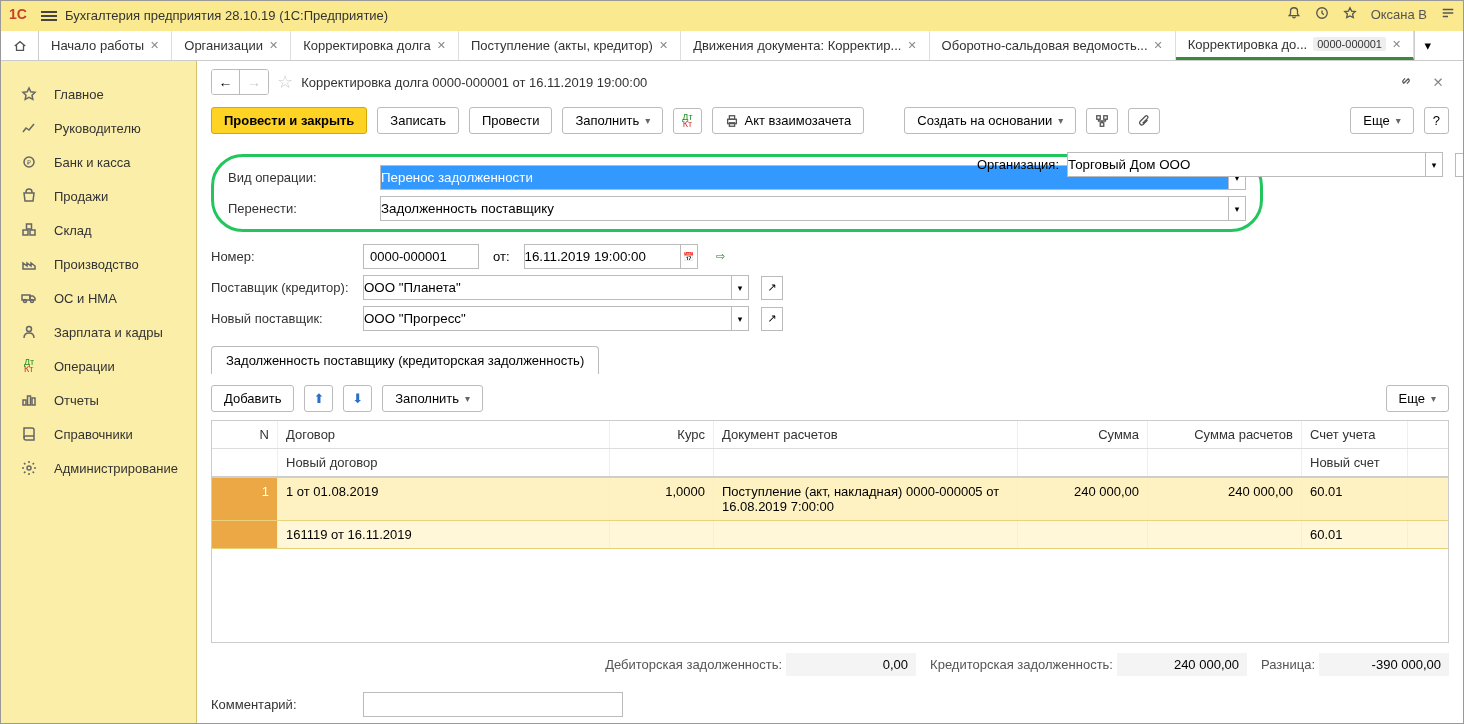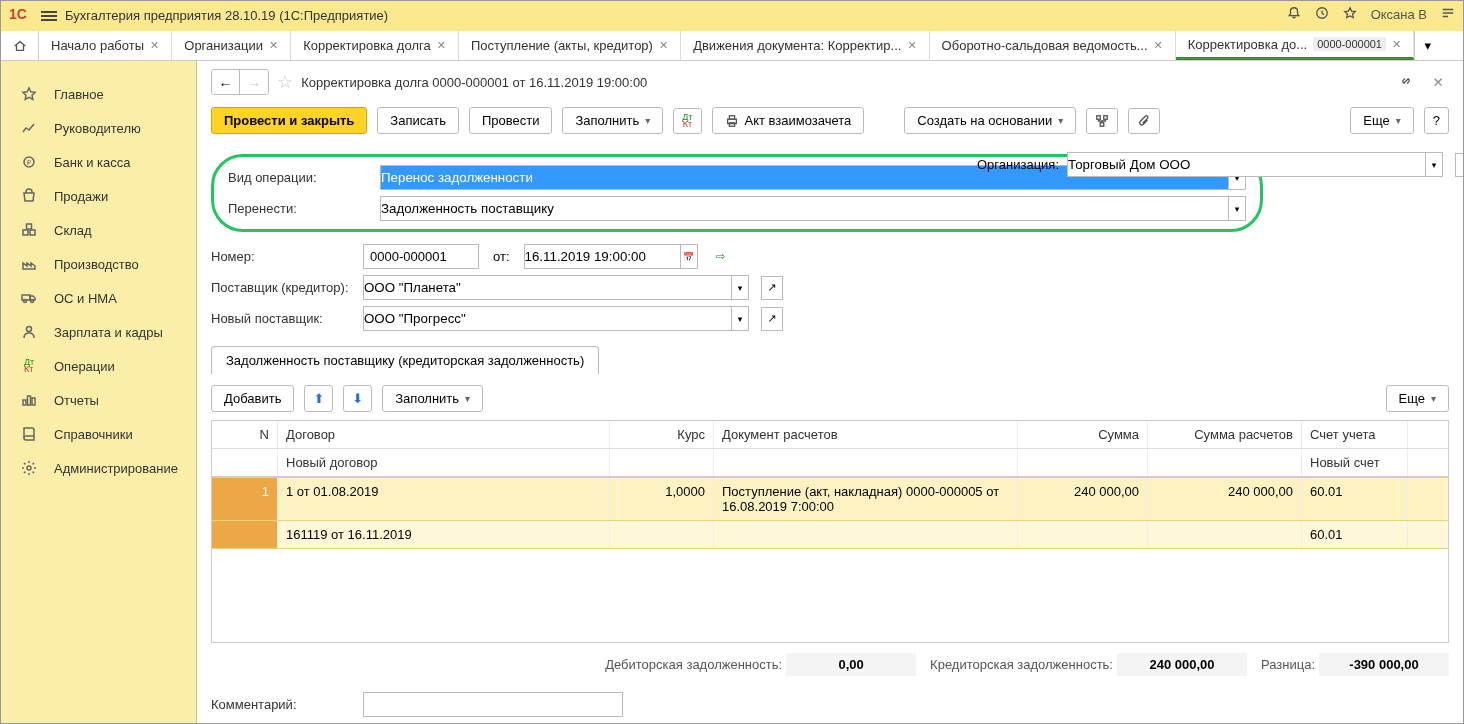--- a/index.html
+++ b/index.html
@@ -85,21 +85,21 @@
 .col-dog { width: 332px; }
 .col-kurs { width: 104px; text-align: right; }
 .col-doc { width: 304px; }
 .col-sum { width: 130px; text-align: right; }
 .col-sumr { width: 154px; text-align: right; }
 .col-sch { width: 106px; }
 
 
 .totals { display: flex; justify-content: flex-end; gap: 0; padding: 10px 14px; align-items: center; }
 .totals .tlbl { color: #555; margin-left: 14px; }
-.totals .tval { width: 130px; text-align: center; background: #f4f4f4; padding: 4px 8px; margin-left: 4px; font-weight: bold; }
+.totals .tval { width: 130px; text-align: right; background: #f4f4f4; padding: 4px 8px; margin-left: 4px; }
 
 
 .comment-row { padding: 6px 14px; display: flex; align-items: center; gap: 8px; }
 .comment-row input { flex: 0 0 260px; }
 
 svg.ic { width: 14px; height: 14px; stroke: #555; fill: none; stroke-width: 1.5; }
 svg.sidebar-svg { stroke: #666; fill: none; stroke-width: 1.5; }
 .dtktsm { font-size: 9px; line-height: 7px; display: flex; flex-direction: column; }
 .dtktsm .dt { color: #1a8f1a; }
 .dtktsm .kt { color: #c33; }

